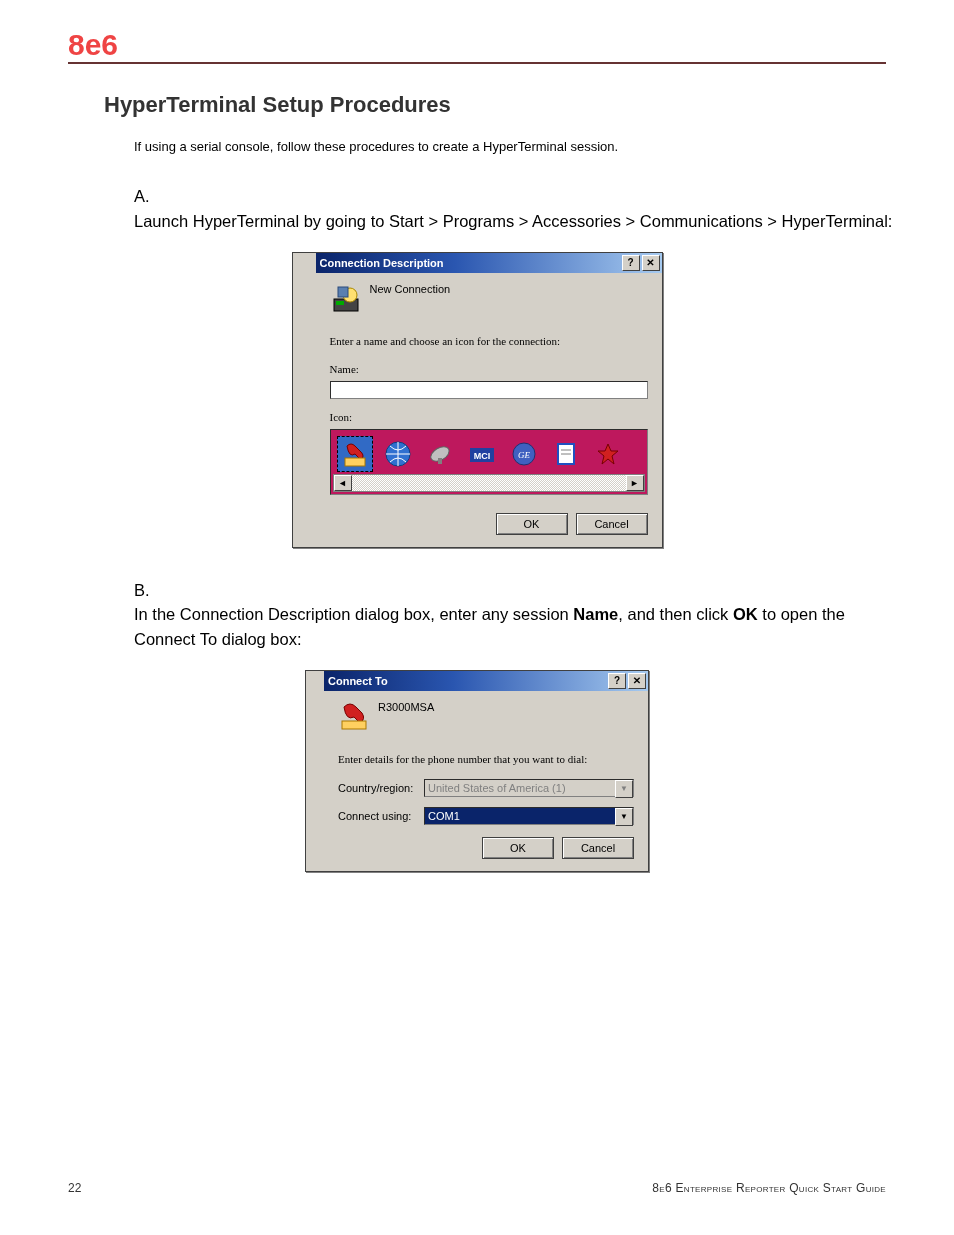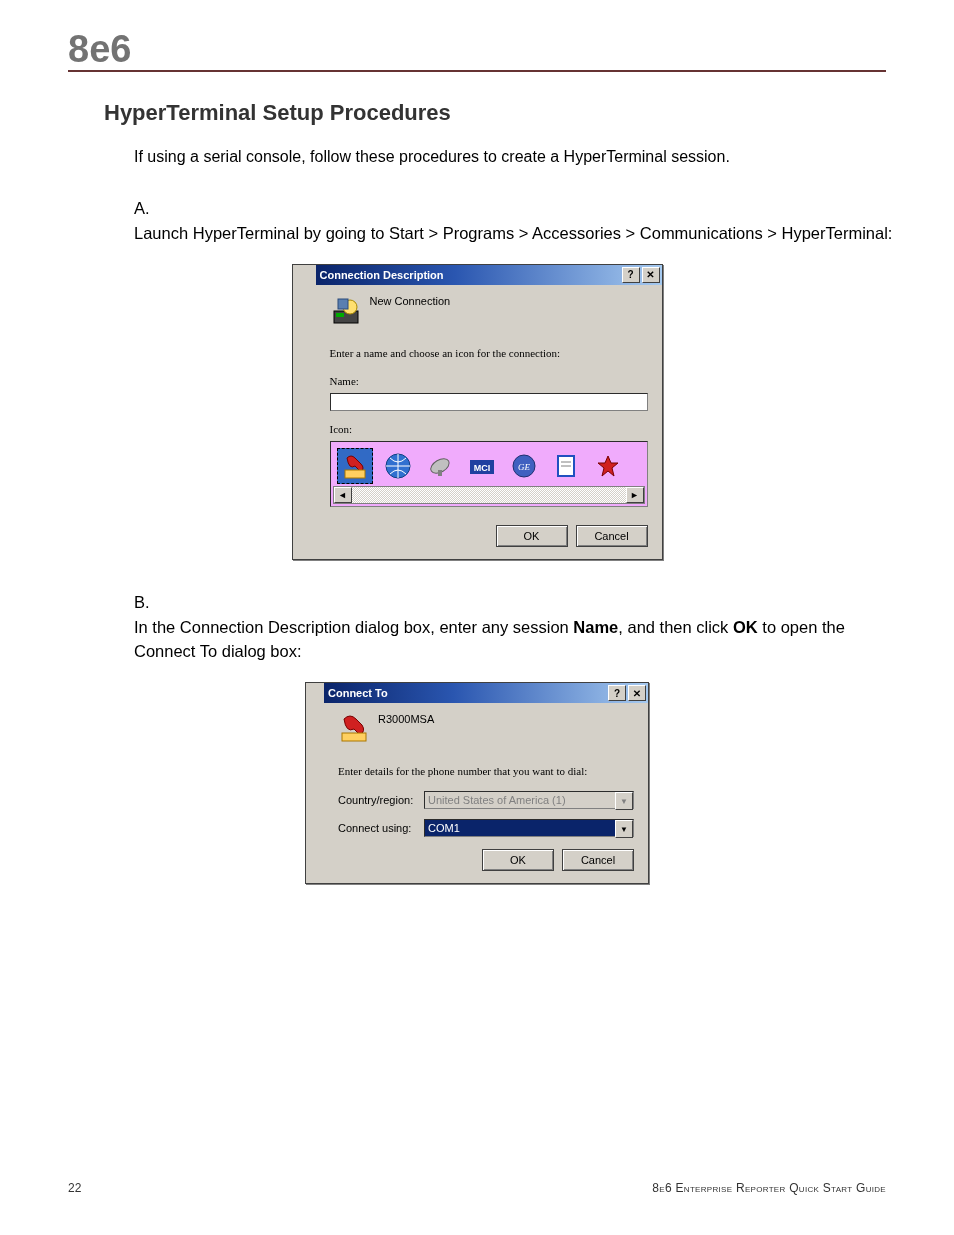--- a/index.html
+++ b/index.html
@@ -11,39 +11,39 @@
     width: 954px;
   }
   .page {
     padding: 30px 68px 40px 68px;
     box-sizing: border-box;
     position: relative;
     min-height: 1235px;
   }
   .logo {
     font-family: "Trebuchet MS", Arial, sans-serif;
-    font-size: 38px;
+    font-size: 30px;
     font-weight: bold;
-    color: #737373;
+    color: #ef4444;
     line-height: 1;
     margin-bottom: 0;
   }
   .hr {
     border: none;
     border-top: 2px solid #663333;
     margin: 2px 0 28px 0;
   }
   .section-title {
     font-size: 22px;
     font-weight: bold;
     margin: 0 0 20px 36px;
     color: #333;
   }
   .intro {
-    font-size: 16px;
+    font-size: 13px;
     margin: 0 0 28px 66px;
     line-height: 1.4;
   }
   .step-row {
     margin: 0 0 18px 66px;
     font-size: 16.5px;
     line-height: 1.5;
   }
   .step-label {
     display: inline-block;
@@ -122,21 +122,21 @@
     font-family: "MS Sans Serif", Tahoma, sans-serif;
     font-size: 11px;
   }
   .text-input.disabled {
     background: #d4d0c8;
     color: #808080;
   }
 
   .icon-strip-wrap {
     border: 1px inset #808080;
-    background: #f0abfc;
+    background: #be185d;
     padding: 2px;
     margin-top: 4px;
     margin-bottom: 18px;
   }
   .icon-strip {
     display: flex;
     gap: 8px;
     align-items: center;
     padding: 4px 4px 2px 4px;
     overflow: hidden;

